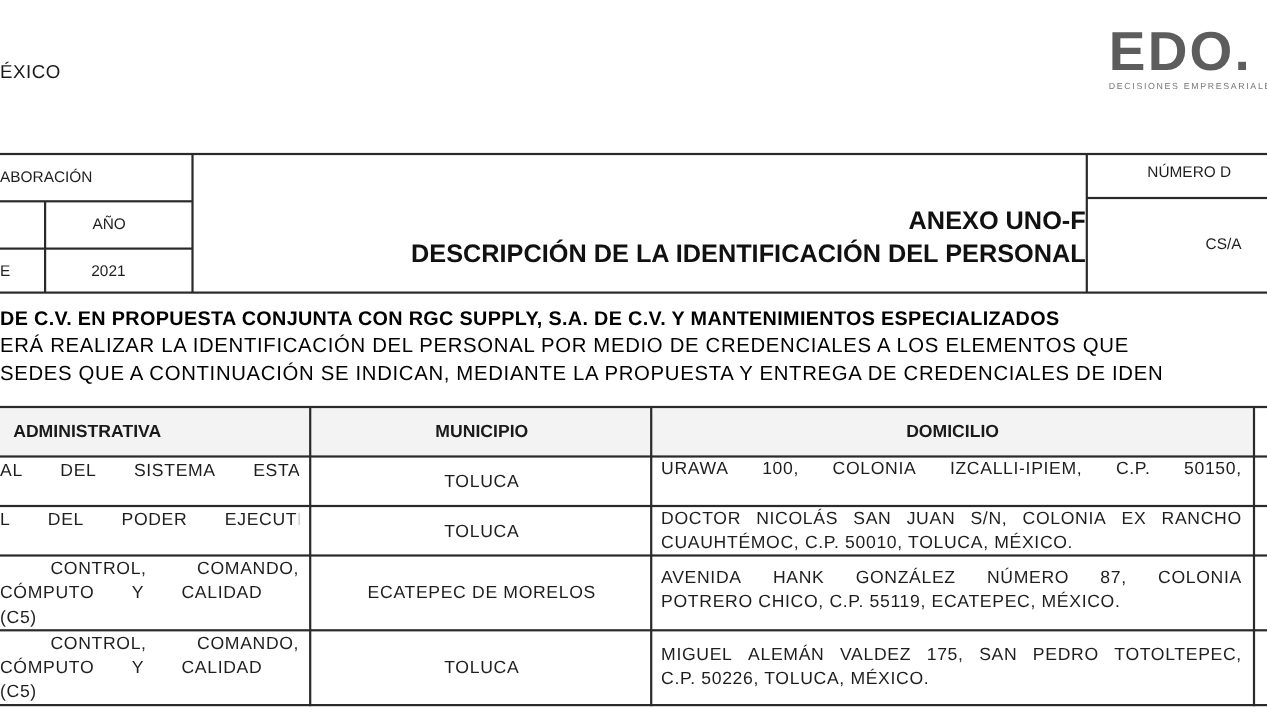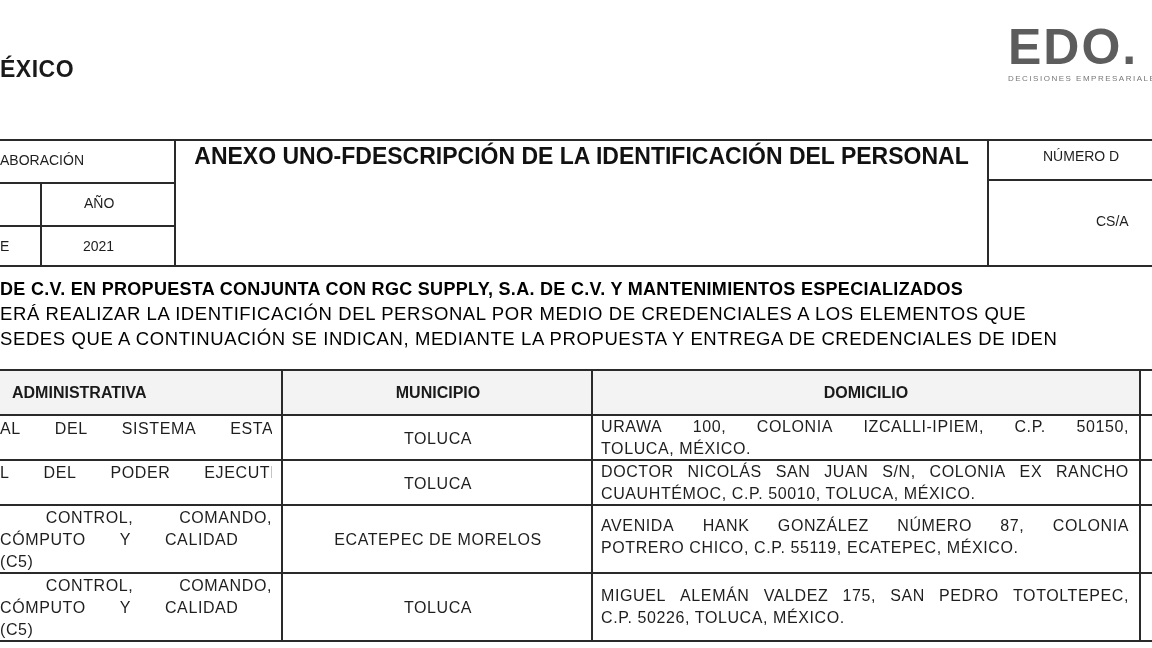--- a/index.html
+++ b/index.html
@@ -6,31 +6,31 @@
   body {
     width: 1152px; height: 648px; overflow: hidden; position: relative;
     background: #ffffff; color: #1a1a1a;
     font-family: "Liberation Sans", "DejaVu Sans", sans-serif;
   }
   .abs { position: absolute; }
   .hline { position: absolute; height: 2px; background: #2a2a2a; }
   .vline { position: absolute; width: 2px; background: #2a2a2a; }
 
   
-  .org-name { left: 0; top: 56px; font-size: 23px; font-weight: bold; letter-spacing: 0.5px; }
+  .org-name { left: 0; top: 56px; font-size: 17px; font-weight: normal; letter-spacing: 0.5px; }
 
   
   .logo { left: 1008px; top: 22px; }
   .logo-word { font-size: 50px; font-weight: bold; color: #5d5d5d; letter-spacing: 2px; line-height: 50px; }
   .logo-tag { font-size: 8px; color: #777; letter-spacing: 1.5px; margin-top: 2px; white-space: nowrap; }
 
   
   .cell-text { position: absolute; font-size: 14px; color: #1e1e1e; white-space: nowrap; }
   .title-block { position: absolute; left: 176px; top: 141px; width: 811px; height: 148px;
-    display: flex; flex-direction: row; justify-content: center; align-items: flex-start; }
+    display: flex; flex-direction: column; justify-content: center; align-items: flex-end; }
   .title-line { font-size: 23px; font-weight: bold; line-height: 30px; white-space: nowrap; color: #111; }
 
   
   .para { position: absolute; left: 0; white-space: nowrap; font-size: 18.5px; color: #000000; letter-spacing: 0.6px; }
   .para.bold { font-weight: bold; font-size: 18px; letter-spacing: 0.3px; }
 
   
   .th { position: absolute; font-size: 16px; font-weight: bold; color: #1a1a1a; white-space: nowrap; }
   .th-row-bg { position: absolute; left: 0; top: 371px; width: 1140px; height: 44px; background: #f3f3f3; }
   .td { position: absolute; font-size: 16px; color: #1e1e1e; line-height: 22px; letter-spacing: 0.6px; }
@@ -110,23 +110,20 @@
     <div class="td td-center" style="top:428px;">TOLUCA</div>
     <div class="td td-addr" style="top:416px;">
       <div class="ln">
           <span>URAWA</span>
           <span>100,</span>
           <span>COLONIA</span>
           <span>IZCALLI-IPIEM,</span>
           <span>C.P.</span>
           <span>50150,</span>
         </div>
-      <div class="ln last">
-          <span>TOLUCA, MÉXICO.</span>
-        </div>
     </div>
   </div>
 
   <div>
     <div class="td td-left" style="top:462px;">
       <div class="ln">
         <span>L</span>
           <span>DEL</span>
           <span>PODER</span>
           <span>EJECUTIVO</span>

